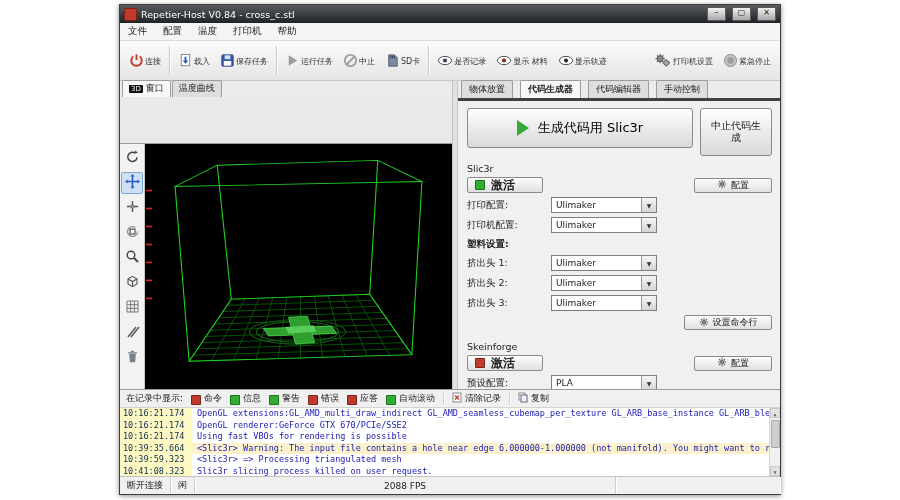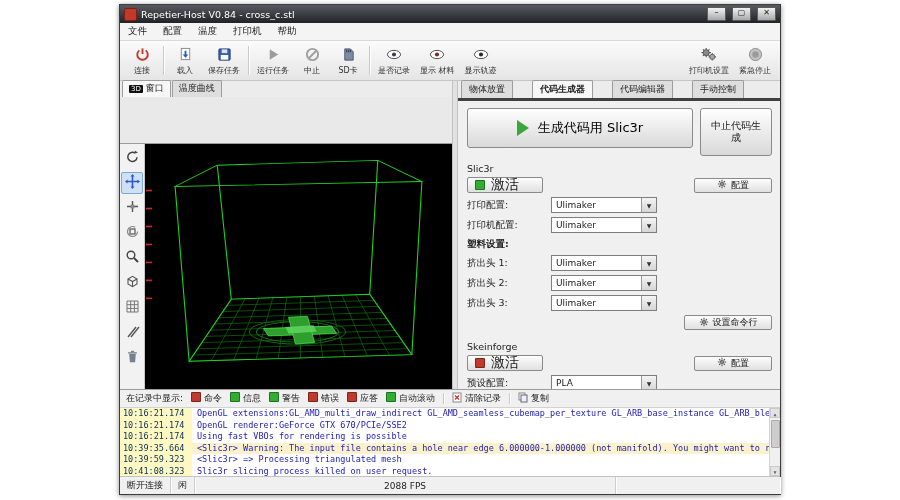--- a/index.html
+++ b/index.html
@@ -18,70 +18,70 @@
   .app-icon{width:11px;height:11px;background:#c0392b;border:1px solid #7e1f14;border-radius:2px;flex:0 0 auto;}
   .wtitle{color:#fff;font-size:9.5px;flex:1;white-space:nowrap;overflow:hidden;}
   .winbtn{width:17px;height:12px;background:linear-gradient(#f2f2f2,#a8a8a8);border:1px solid #5c5c5c;border-radius:1px;
     font-size:8px;line-height:10px;text-align:center;color:#222;margin-left:2px;}
   
   .menubar{height:17px;flex:0 0 17px;background:#f4f4f4;border-bottom:1px solid #dadada;display:flex;align-items:center;font-size:9.5px;}
   .menu-item{padding:2px 8px;}
   
   .toolbar{height:37px;flex:0 0 37px;background:linear-gradient(#fbfbfb,#e5e5e5);border-bottom:1px solid #c6c6c6;
     display:flex;align-items:stretch;padding:1px 4px;}
-  .tbtn{display:flex;flex-direction:column;align-items:center;justify-content:center;gap:1px;
+  .tbtn{display:flex;flex-direction:row;align-items:center;justify-content:center;gap:1px;
     padding:19px 5px;min-width:26px;font-size:8px;color:#333;border-radius:2px;}
   .tsep{width:1px;background:#c9c9c9;margin:4px 3px;box-shadow:1px 0 0 #fff;}
   .tspacer{flex:1;}
   
   .main{flex:1;display:flex;min-height:0;background:#e9e9e9;}
   .viewer{width:332px;flex:0 0 332px;display:flex;flex-direction:column;min-height:0;gap:46px;}
   .viewer-tabs{height:16px;flex:0 0 16px;display:flex;align-items:flex-end;background:#ececec;padding-left:2px;font-size:9px;gap:1px;}
   .vtab{padding:1px 6px 2px;border:1px solid #9c9c9c;border-bottom:none;background:#dedede;display:flex;align-items:center;gap:3px;border-radius:2px 2px 0 0;}
   .vtab.active{background:#f7f7f7;}
   .vtab-badge{background:#101010;color:#fff;font-size:7px;padding:0 2px;border-radius:1px;}
   .viewer-body{flex:1;display:flex;min-height:0;border-top:1px solid #9c9c9c;}
   .toolstrip{width:24px;flex:0 0 24px;background:#f2f2f2;border-right:1px solid #c8c8c8;display:flex;flex-direction:column;align-items:center;padding-top:3px;gap:3px;}
   .tool{width:20px;height:20px;display:flex;align-items:center;justify-content:center;border:1px solid transparent;border-radius:2px;}
   .tool.active{background:#cfe0f5;border-color:#7aa6d8;}
   .viewport{flex:1;background:#000;position:relative;overflow:hidden;}
   .viewport svg{position:absolute;left:0;top:0;width:100%;height:100%;}
   .vsplitter{width:4px;flex:0 0 4px;background:#e2e2e2;border-left:1px solid #c2c2c2;border-right:1px solid #c2c2c2;}
   
   .rpanel{flex:1;display:flex;flex-direction:column;background:#f0f0f0;min-width:0;}
-  .rtabs{height:17px;flex:0 0 17px;display:flex;align-items:flex-end;background:#ececec;padding-left:3px;font-size:9px;gap:19px;}
+  .rtabs{height:17px;flex:0 0 17px;display:flex;align-items:flex-end;background:#ececec;padding-left:3px;font-size:9px;gap:7px;}
   .rtab{padding:2px 7px;border:1px solid #9c9c9c;border-bottom:none;background:#dedede;border-radius:2px 2px 0 0;white-space:nowrap;}
   .rtab.active{background:#f7f7f7;font-weight:bold;}
   .rcontent{flex:1;border-top:3px solid #404040;padding:7px 8px 0 9px;overflow:hidden;}
   .slice-row{display:flex;gap:7px;margin-bottom:7px;}
   .slice-btn{flex:1;height:38px;background:linear-gradient(#fefefe,#d9d9d9);border:1px solid #8a8a8a;border-radius:3px;
     display:flex;align-items:center;justify-content:center;gap:9px;font-size:13px;color:#000;}
   .play-tri{width:0;height:0;border-left:12px solid #39a839;border-top:8px solid transparent;border-bottom:8px solid transparent;}
   .kill-btn{width:72px;flex:0 0 72px;height:48px;background:linear-gradient(#fefefe,#d9d9d9);border:1px solid #8a8a8a;border-radius:3px;
     font-size:10px;display:flex;align-items:center;justify-content:center;text-align:center;line-height:1.25;padding:0 7px;box-sizing:border-box;}
   .group-title{font-size:9.5px;margin:1px 0 3px;}
   .g-row{display:flex;align-items:center;margin-bottom:4px;}
   .activate-btn{width:76px;height:16px;border:1px solid #8a8a8a;border-radius:2px;background:linear-gradient(#fdfdfd,#e0e0e0);
-    display:flex;align-items:center;gap:6px;padding:0 7px;font-size:14px;box-sizing:border-box;}
+    display:flex;align-items:center;gap:6px;padding:0 7px;font-size:12px;box-sizing:border-box;font-weight:bold;}
   .status-sq{width:8px;height:8px;border-radius:1px;border:1px solid rgba(0,0,0,.35);}
   .sm-btn{margin-left:auto;height:15px;border:1px solid #8a8a8a;border-radius:2px;background:linear-gradient(#fdfdfd,#e0e0e0);
     display:flex;align-items:center;justify-content:center;gap:4px;font-size:9px;padding:0 6px;box-sizing:border-box;}
   .conf-btn{width:78px;}
   .cli-btn{width:88px;}
   .f-label{width:84px;flex:0 0 84px;font-size:9.5px;}
   .combo{width:106px;height:16px;border:1px solid #7e7e7e;background:#fff;display:flex;align-items:center;font-size:9px;padding-left:4px;box-sizing:border-box;}
   .combo-arrow{margin-left:auto;width:14px;height:100%;background:linear-gradient(#f4f4f4,#d6d6d6);border-left:1px solid #9a9a9a;
     display:flex;align-items:center;justify-content:center;font-size:6px;color:#333;}
   .heading{font-size:9.5px;font-weight:bold;margin:5px 0 4px;}
   .cli-row{display:flex;justify-content:flex-end;margin:3px 0 11px;}
   
   .log{height:86px;flex:0 0 86px;border-top:1px solid #9c9c9c;background:#fff;display:flex;flex-direction:column;}
   .log-header{height:17px;flex:0 0 17px;background:#f0f0f0;border-bottom:1px solid #d2d2d2;display:flex;align-items:center;
     font-size:9px;padding:0 6px;gap:8px;}
-  .chip{display:flex;align-items:flex-start;gap:3px;}
+  .chip{display:flex;align-items:flex-end;gap:3px;}
   .lh-sep{width:1px;height:11px;background:#c9c9c9;box-shadow:1px 0 0 #fff;}
   .log-body{flex:1;position:relative;overflow:hidden;font-family:"DejaVu Sans Mono","Liberation Mono",monospace;font-size:8.5px;}
   .log-row{display:flex;height:11.5px;line-height:11.5px;white-space:nowrap;}
   .log-time{width:72px;flex:0 0 72px;background:#fef9c3;color:#0a2f55;padding-left:3px;box-sizing:border-box;}
   .log-text{color:#1a1ab8;padding-left:5px;overflow:hidden;flex:1;}
   .log-row.warning{background:#fbf2cd;}
   .log-scroll{position:absolute;right:0;top:0;width:11px;height:100%;background:#f0f0f0;border-left:1px solid #d5d5d5;
     display:flex;flex-direction:column;align-items:center;box-sizing:border-box;}
   .sc-arrow{width:100%;height:10px;font-size:5px;line-height:10px;text-align:center;color:#666;background:#e3e3e3;border:1px solid #c9c9c9;box-sizing:border-box;}
   .sc-thumb{width:9px;flex:0 0 28px;margin-top:2px;background:#cdcdcd;border:1px solid #aaa;border-radius:1px;box-sizing:border-box;}

